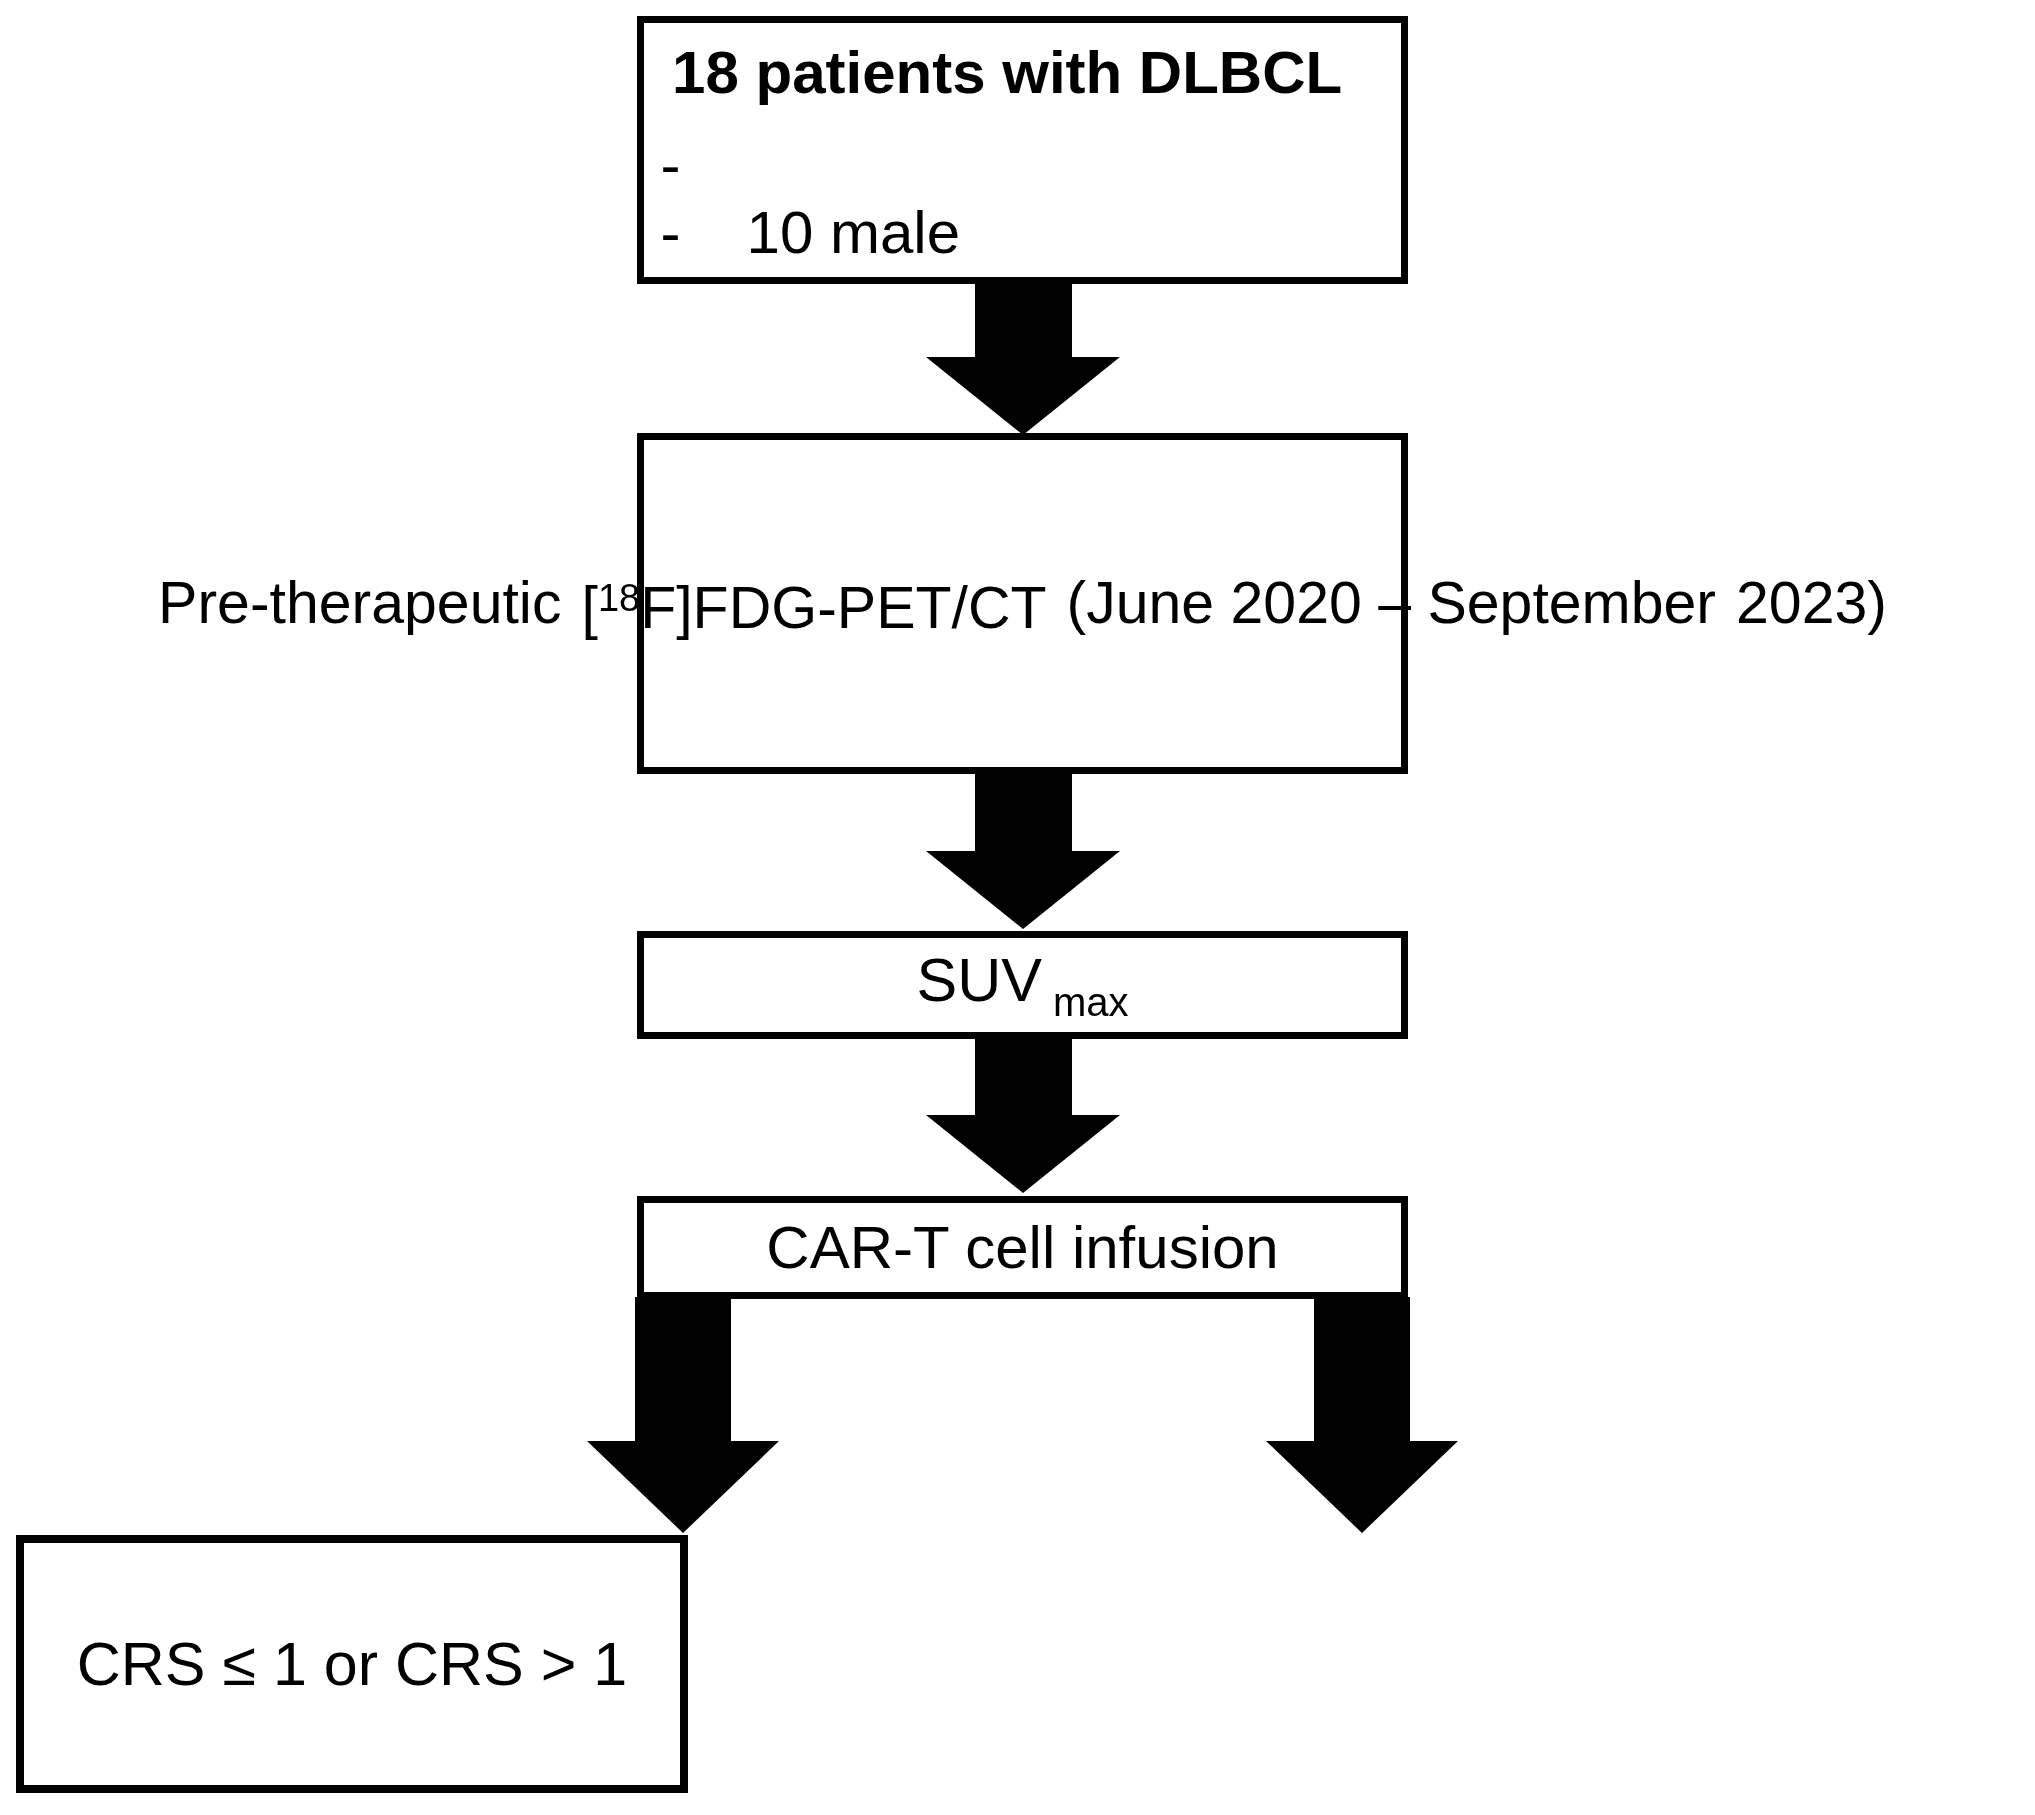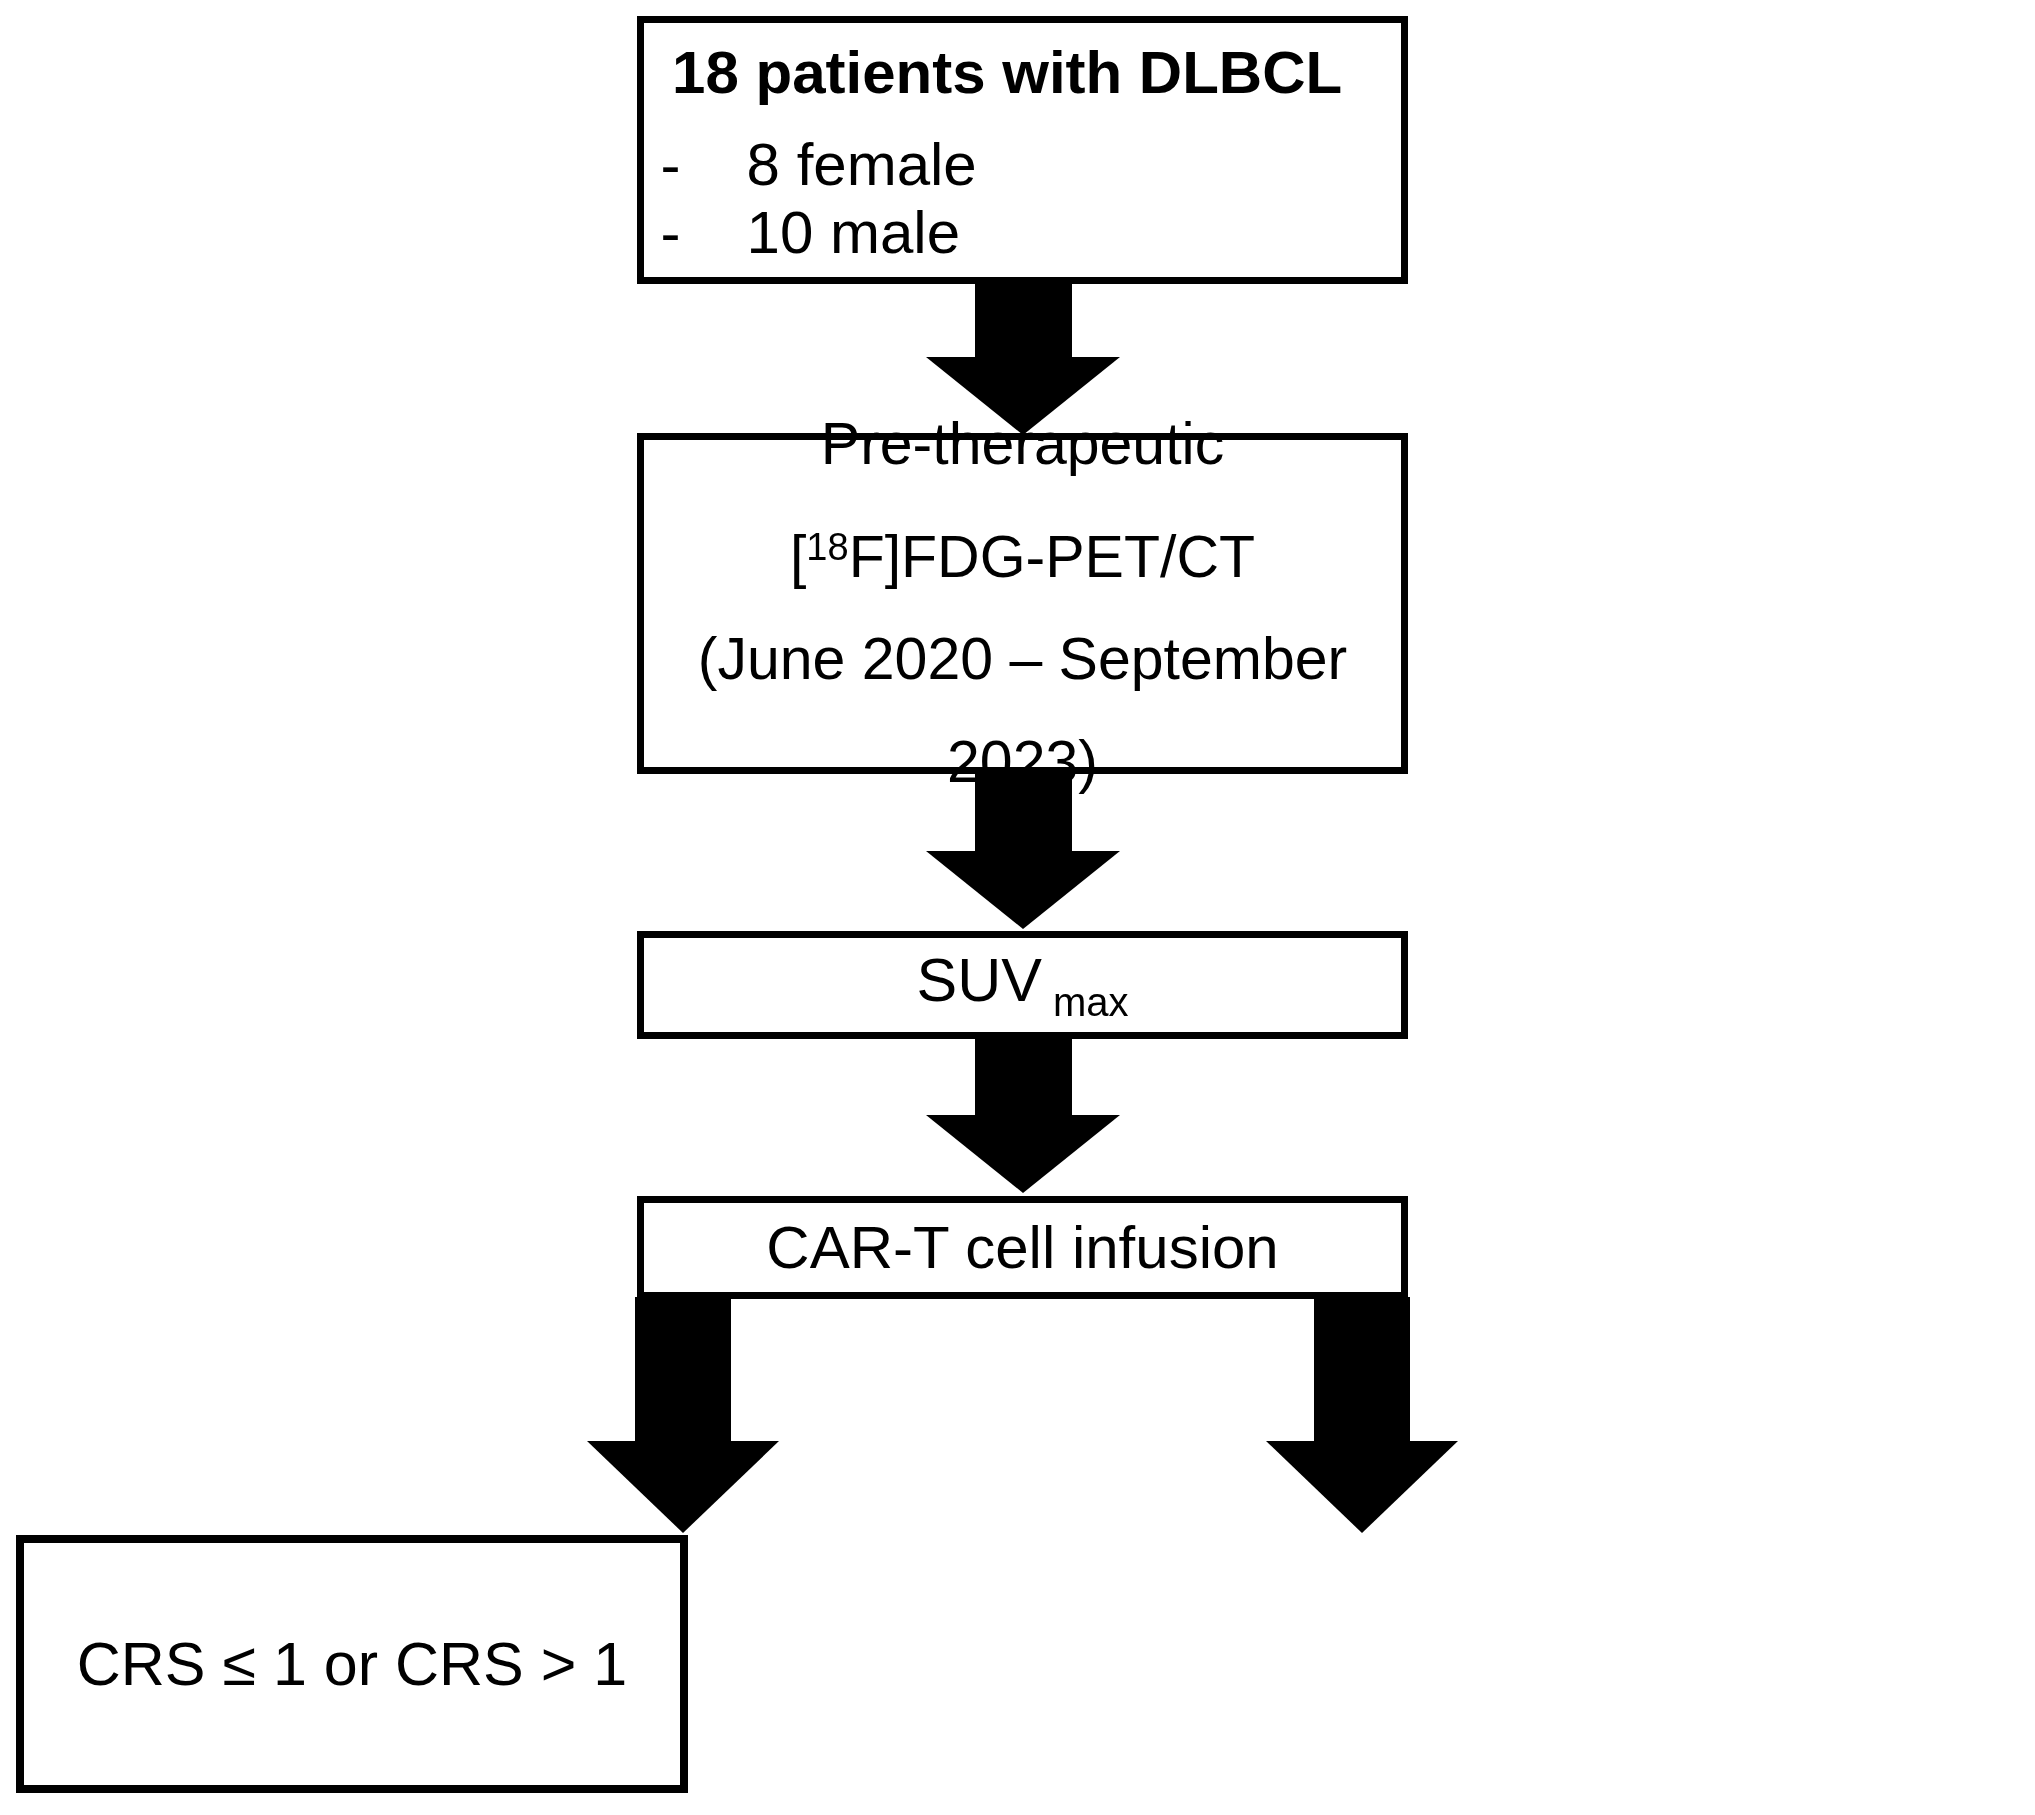--- a/index.html
+++ b/index.html
@@ -18,21 +18,21 @@
   }
   .box {
     position: absolute;
     box-sizing: border-box;
     background: #ffffff;
     border: 7.6px solid #000000;
     color: #000000;
   }
   .box.centered {
     display: flex;
-    flex-direction: column;
+    flex-direction: row;
     align-items: center;
     justify-content: center;
     text-align: center;
     gap: 20px;
   }
   
   .cohort {
     left: 637px; top: 16px; width: 771px; height: 268px;
     padding: 14px 19px 0 16.6px;
   }
@@ -115,21 +115,20 @@
 </style>
 </head>
 <body>
 
 <div id="canvas">
 
   <div class="box cohort">
     <div class="cohort-title">18 patients with DLBCL</div>
     <div class="bullet-row">
       <span class="bullet-marker">-</span>
-      <span>8 female</span>
     </div>
     <div class="bullet-row">
       <span class="bullet-marker">-</span>
       <span>10 male</span>
     </div>
   </div>
 
   <div>
     <div class="arrow-stem" style="left:975px; top:282px; width:97px; height:76px;"></div>
     <div class="arrow-head" style="left:926px; top:357px;"></div>

